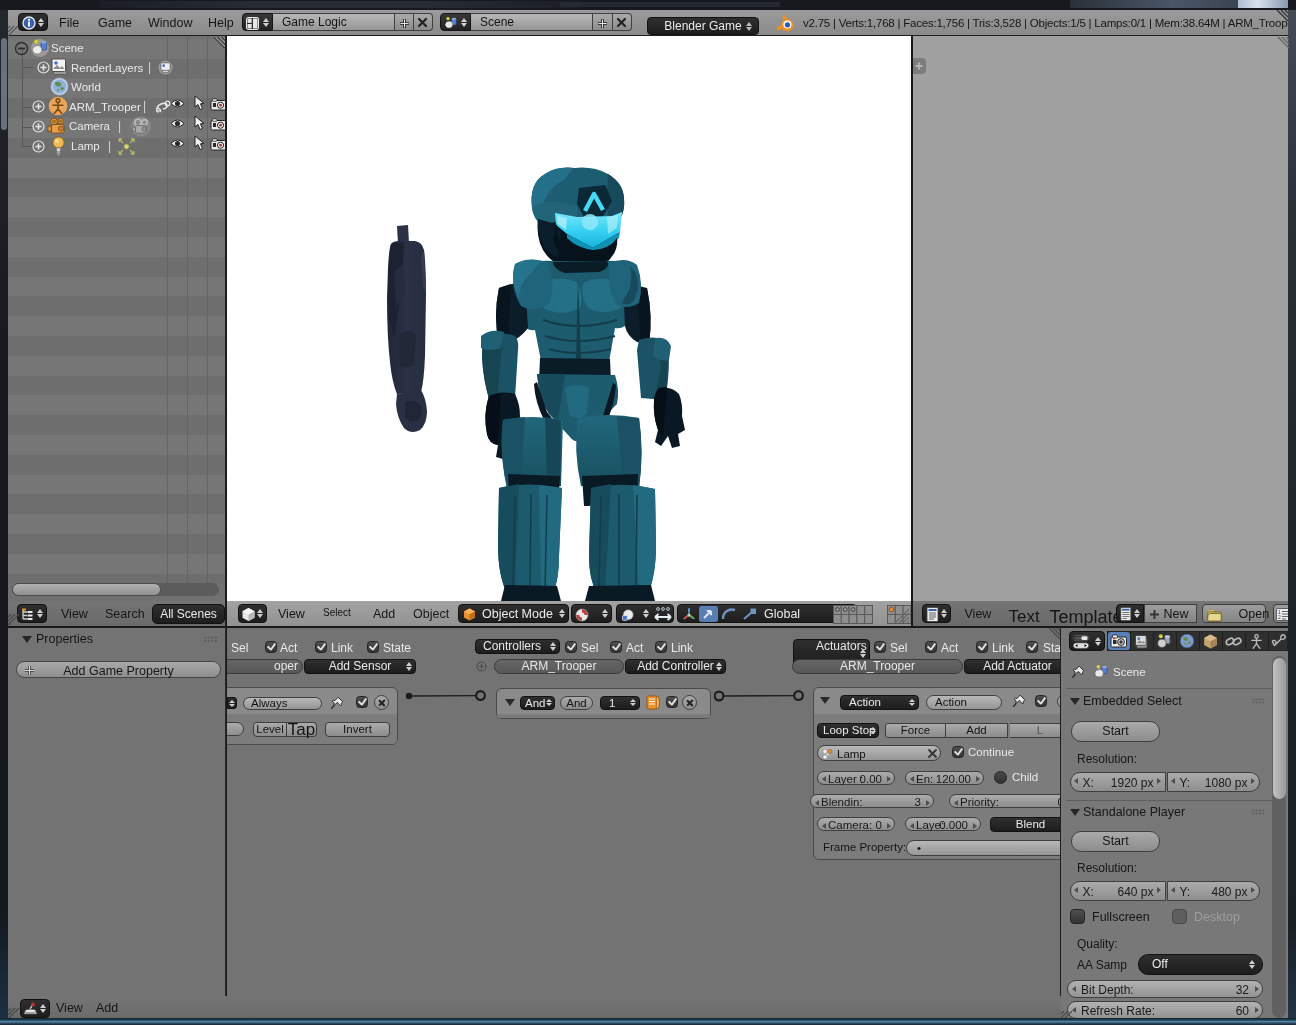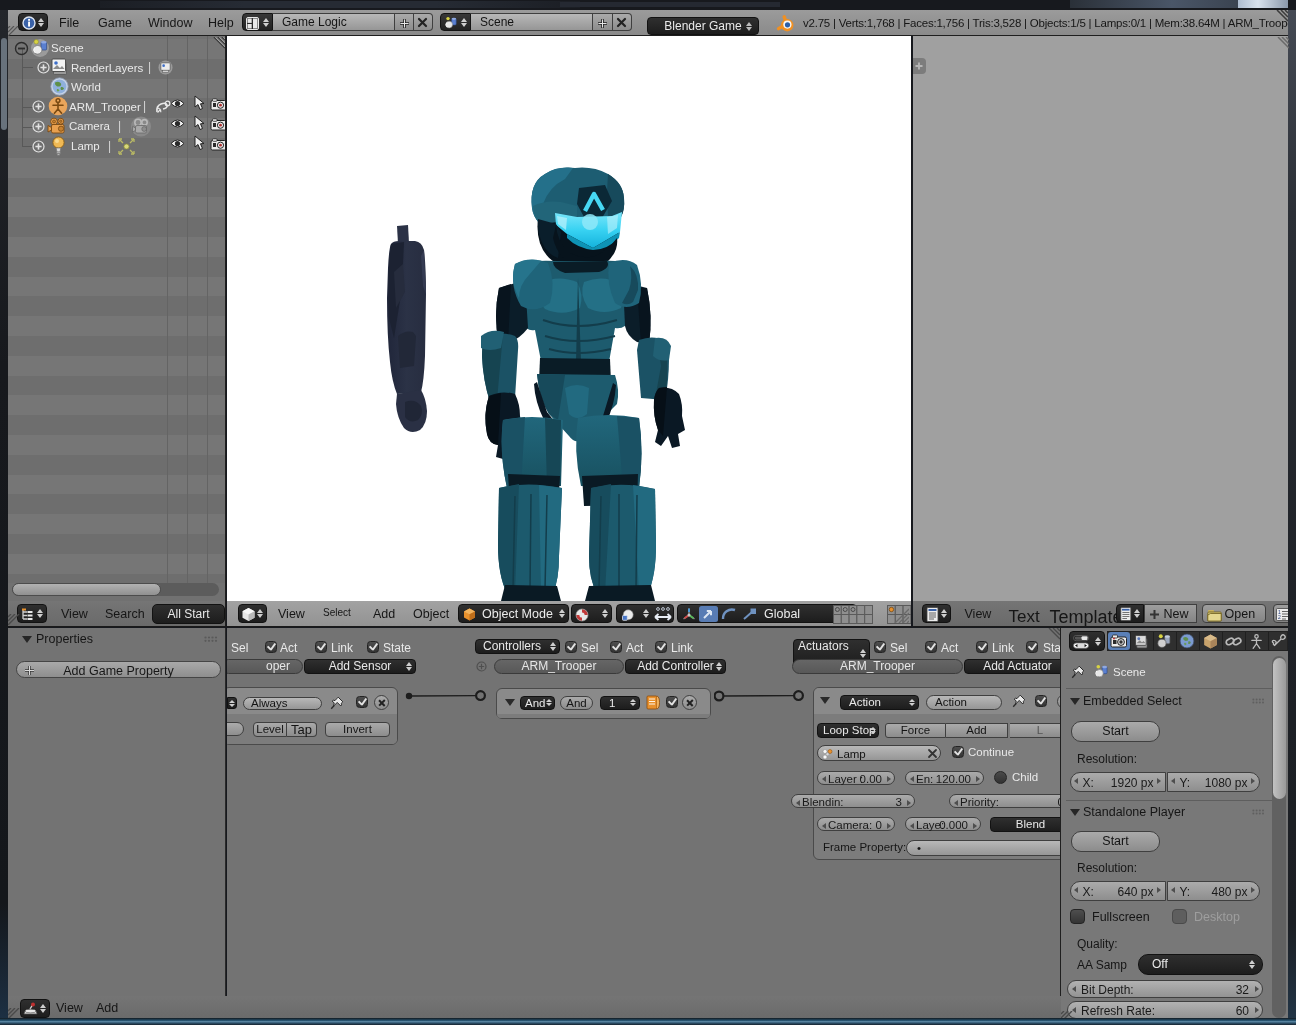--- a/index.html
+++ b/index.html
@@ -582,21 +582,21 @@
           <path d="M5.5 1 L5.5 10 M1 5.5 L10 5.5" stroke="#333" stroke-width="2"></path>
         </svg>
     <div class="a" style="left:19px;top:2px;font-size:12.5px">New</div>
   </div>
   <div class="a" style="left:289px;top:3px;width:64px;height:19px;background:linear-gradient(#9e9e9e,#848484);border:1px solid #3f3f3f;border-radius:4px;box-sizing:border-box;color:#141414">
     <svg class="a" style="left:4px;top:2.5px" width="15" height="14" viewBox="0 0 15 14">
           <rect x="1" y="2" width="6" height="3" rx="0.8" fill="#c8b460"></rect>
           <rect x="0.8" y="4" width="13.4" height="9" rx="1" fill="#d8c878" stroke="#6a5a1a" stroke-width="0.8"></rect>
           <path d="M0.8 7 L3.5 5.5 L14.2 5.5 L14.2 13 L0.8 13 Z" fill="#e5d88f" stroke="#6a5a1a" stroke-width="0.8"></path>
         </svg>
-    <div class="a" style="left:22px;top:2px;font-size:12.5px">Open</div>
+    <div class="a" style="left:36px;top:2px;font-size:12.5px">Open</div>
   </div>
   <div class="a" style="left:360px;top:3px;width:20px;height:19px;background:linear-gradient(#9e9e9e,#848484);border:1px solid #3f3f3f;border-radius:4px;box-sizing:border-box">
     <svg class="a" style="left:2px;top:2.5px" width="14" height="13" viewBox="0 0 14 13">
           <rect x="0.5" y="0.5" width="13" height="12" rx="1" fill="#ececec" stroke="#444" stroke-width="0.8"></rect>
           <text x="2" y="5.5" font-size="5" fill="#223a7a" font-family="sans-serif">1</text>
           <text x="2" y="11" font-size="5" fill="#223a7a" font-family="sans-serif">2</text>
           <path d="M6 3.5 L12 3.5 M6 6 L12 6 M6 8.5 L12 8.5 M6 11 L10 11" stroke="#555" stroke-width="0.9"></path>
         </svg>
   </div>
 </div>
@@ -610,21 +610,21 @@
           <rect x="6.5" y="6.5" width="5" height="2" fill="#e8e8e8"></rect>
           <rect x="6.5" y="10" width="5" height="2" fill="#e8e8e8"></rect>
         </svg>
     <span class="updn">
           <i class="u"></i>
           <i class="d"></i>
         </span>
   </div>
   <div class="a bt" style="left:53px;top:6px;font-size:12.5px">View</div>
   <div class="a bt" style="left:97px;top:6px;font-size:12.5px">Search</div>
-  <div class="a dd" style="left:144px;top:2.5px;width:73px;height:20px;line-height:19px;text-align:center;font-size:12px;border-radius:5px">All Start</div>
+  <div class="a dd" style="left:144px;top:2.5px;width:73px;height:20px;line-height:19px;text-align:center;font-size:12px;border-radius:5px">All Scenes</div>
   <svg class="a" style="left:0px;top:13px" width="12" height="11" viewBox="0 0 12 11">
         <path d="M0 11 L11 0 M0 7 L7 0 M0 3 L3 0" stroke="#494949" stroke-width="1.4"></path>
       </svg>
 </div>
 
 <div id="logicprops" class="a" style="left:8px;top:628px;width:218px;height:368px;background:#737373;border-right:1.5px solid #2a2a2a;box-sizing:border-box">
   <div class="a" style="left:14px;top:8px;width:0;height:0;border-left:5px solid transparent;border-right:5px solid transparent;border-top:7px solid #262626"></div>
   <div class="a bt" style="left:28px;top:4px;font-size:12.5px">Properties</div>
   <svg class="a" style="left:196px;top:8px" width="14" height="6" viewBox="0 0 14 6">
         <g fill="#5a5a5a">
@@ -659,34 +659,34 @@
   <div class="a dd" style="left:248px;top:11px;width:85px;height:15px;font-size:12px;line-height:13px;padding-left:7px">Controllers<span class="updn">
           <i class="u"></i>
           <i class="d"></i>
         </span></div>
   <div class="lchk a" style="left:338px;top:13px"></div>
       <div class="a wt" style="left:354px;top:13px;font-size:12px">Sel</div>
   <div class="lchk a" style="left:383px;top:13px"></div>
       <div class="a wt" style="left:399px;top:13px;font-size:12px">Act</div>
   <div class="lchk a" style="left:428px;top:13px"></div>
       <div class="a wt" style="left:444px;top:13px;font-size:12px">Link</div>
-  <div class="a dd" style="left:566px;top:11px;width:77px;height:28px;font-size:12px;line-height:13px;padding-left:4px">Actuators<span class="updn">
+  <div class="a dd" style="left:566px;top:11px;width:77px;height:28px;font-size:12px;line-height:13px;padding-left:22px">Actuators<span class="updn">
           <i class="u"></i>
           <i class="d"></i>
         </span></div>
   <div class="lchk a" style="left:647px;top:13px"></div>
       <div class="a wt" style="left:663px;top:13px;font-size:12px">Sel</div>
   <div class="lchk a" style="left:698px;top:13px"></div>
       <div class="a wt" style="left:714px;top:13px;font-size:12px">Act</div>
   <div class="lchk a" style="left:749px;top:13px"></div>
       <div class="a wt" style="left:765px;top:13px;font-size:12px">Link</div>
   <div class="lchk a" style="left:799px;top:13px"></div>
       <div class="a wt" style="left:816px;top:13px;font-size:12px">State</div>
 
-  <div class="a ofld" style="left:-6px;top:31px;width:82px;height:15px;font-size:12px;line-height:13px;color:#e6e6e6;text-align:right;padding-right:12px">oper</div>
+  <div class="a ofld" style="left:-6px;top:31px;width:82px;height:15px;font-size:12px;line-height:13px;color:#e6e6e6;text-align:right;padding-right:4px">oper</div>
   <div class="a dd" style="left:77px;top:31px;width:112px;height:15px;font-size:12px;line-height:13px;text-align:center">Add Sensor<span class="updn">
           <i class="u"></i>
           <i class="d"></i>
         </span></div>
   <svg class="a" style="left:249px;top:33px" width="11" height="11" viewBox="0 0 11 11">
         <circle cx="5.5" cy="5.5" r="4.5" fill="none" stroke="#4f4f4f" stroke-width="1.2"></circle>
         <path d="M5.5 2.8 L5.5 8.2 M2.8 5.5 L8.2 5.5" stroke="#4f4f4f" stroke-width="1.2"></path>
       </svg>
   <div class="a ofld" style="left:267px;top:31px;width:130px;height:15px;font-size:12px;line-height:13px;color:#e6e6e6;text-align:center">ARM_Trooper</div>
   <div class="a dd" style="left:398px;top:31px;width:101px;height:15px;font-size:12px;line-height:13px;text-align:center">Add Controller<span class="updn">
@@ -706,21 +706,21 @@
       </div>
   <div class="a fld" style="left:16px;top:69px;width:79px;height:12.5px;border-radius:7px;font-size:11.5px;line-height:11px;padding-left:7px">Always</div>
   <svg class="a" style="left:103px;top:67px" width="15" height="15" viewBox="0 0 15 15">
         <path d="M8.2 2.2 L12.8 6.8 L11.2 8.4 Q12 10 10.8 11 L7.2 7.4 L4 10.8 L3.6 11.4 L4.2 8 L2.2 6 Q3.4 4.6 5 5.6 L6.6 3.8 Z" fill="#e8e8e8" stroke="#2a2a2a" stroke-width="1"></path>
         <path d="M4 10.8 L1.2 13.8" stroke="#2a2a2a" stroke-width="1.3"></path>
       </svg>
   <div class="a lchk" style="left:129px;top:68px"></div>
   <div class="a xbtn" style="left:147px;top:67px"></div>
   <div class="a pill" style="left:-12px;top:94px;width:29px;height:14px"></div>
   <div class="a btn" style="left:26px;top:94px;width:34px;height:15px;border-radius:4px 0 0 4px;font-size:11.5px;text-align:center;line-height:13px">Level</div>
-  <div class="a btn" style="left:60px;top:94px;width:30px;height:15px;border-radius:0 4px 4px 0;border-left:none;font-size:13px;text-align:center;line-height:13px">Tap</div>
+  <div class="a btn" style="left:60px;top:94px;width:30px;height:15px;border-radius:0 4px 4px 0;border-left:none;font-size:17px;text-align:center;line-height:13px">Tap</div>
   <div class="a btn" style="left:98px;top:94px;width:65px;height:15px;font-size:11.5px;text-align:center;line-height:13px">Invert</div>
 
   <svg class="a" style="left:178px;top:62px" width="84" height="12" viewBox="0 0 84 12">
         <circle cx="4" cy="6" r="3.2" fill="#1d1d1d"></circle>
         <line x1="7" y1="6" x2="71" y2="5.6" stroke="#1d1d1d" stroke-width="1.4"></line>
         <circle cx="75.5" cy="5.6" r="4.4" fill="none" stroke="#1d1d1d" stroke-width="2.2"></circle>
       </svg>
   <svg class="a" style="left:487px;top:61.5px" width="90" height="12" viewBox="0 0 90 12">
         <circle cx="5" cy="6" r="4.4" fill="none" stroke="#1d1d1d" stroke-width="2.2"></circle>
         <line x1="9.5" y1="6" x2="80" y2="5.6" stroke="#1d1d1d" stroke-width="1.4"></line>
@@ -786,21 +786,21 @@
   <div class="a pill np" style="left:590px;top:142.5px;width:78px;height:14px;">
         <span class="nl" style="left:10px">Layer :</span>
         <span class="nr" style="right:12px">0.00</span>
       </div>
   <div class="a pill np" style="left:678px;top:142.5px;width:79px;height:14px;">
         <span class="nl" style="left:10px">En:</span>
         <span class="nr" style="right:12px">120.00</span>
       </div>
   <div class="a" style="left:767px;top:143px;width:13px;height:13px;border-radius:6.5px;background:linear-gradient(#4a4a4a,#323232);border:1px solid #252525;box-sizing:border-box"></div>
   <div class="a wt" style="left:785px;top:143px;font-size:11.5px">Child</div>
-  <div class="a pill np" style="left:564px;top:166px;width:124px;height:14px;">
+  <div class="a pill np" style="left:583px;top:166px;width:124px;height:14px;">
         <span class="nl" style="left:10px">Blendin:</span>
         <span class="nr" style="right:12px">3</span>
       </div>
   <div class="a pill np" style="left:722px;top:166px;width:122px;height:14px;border-radius:8px 0 0 8px">
         <span class="nl" style="left:10px">Priority:</span>
         <span class="nr" style="right:6px">0</span>
       </div>
   <div class="a pill np" style="left:590px;top:189px;width:78px;height:14px;">
         <span class="nl" style="left:10px">Camera:</span>
         <span class="nr" style="right:12px">0</span>

